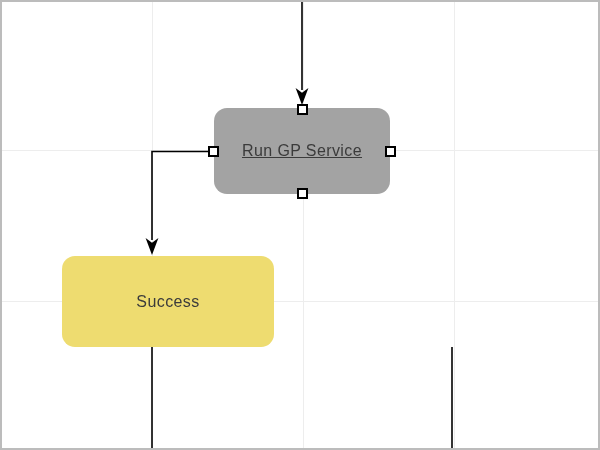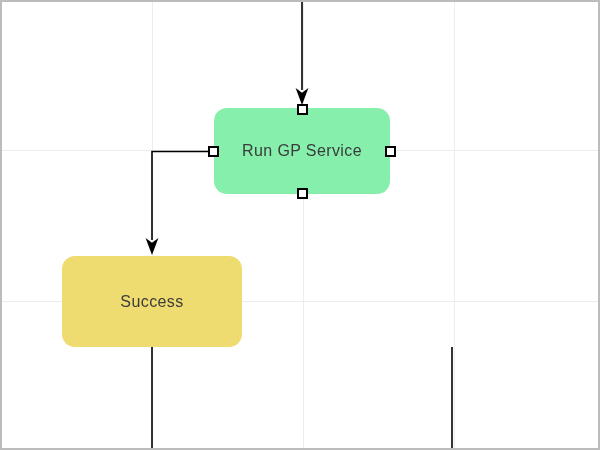--- a/index.html
+++ b/index.html
@@ -53,21 +53,21 @@
   }
   #node-run-gp-service {
     left: 212px;
     top: 106px;
     width: 176px;
     height: 86px;
   }
   #node-success {
     left: 60px;
     top: 254px;
-    width: 180px;
+    width: 212px;
     height: 91px;
   }
   #node-failure {
     left: 360px;
     top: 254px;
     width: 180px;
     height: 91px;
   }
   .handle {
     position: absolute;
@@ -108,21 +108,21 @@
 
     <g>
       <path class="link" d="M150 345 L150 450"></path>
     </g>
 
     <g>
       <path class="link" d="M450 345 L450 450"></path>
     </g>
   </svg>
 
-  <div class="node" id="node-run-gp-service" style="background-color: #86efac;">
+  <div class="node" id="node-run-gp-service" style="background-color: #a3a3a3; text-decoration: underline;">
     <span class="label">Run GP Service</span>
     <div class="handle top"></div>
     <div class="handle right"></div>
     <div class="handle bottom"></div>
     <div class="handle left"></div>
   </div>
 
   <div class="node" id="node-success" style="background-color: rgb(238, 220, 112);">
     <span class="label">Success</span>
   </div>

